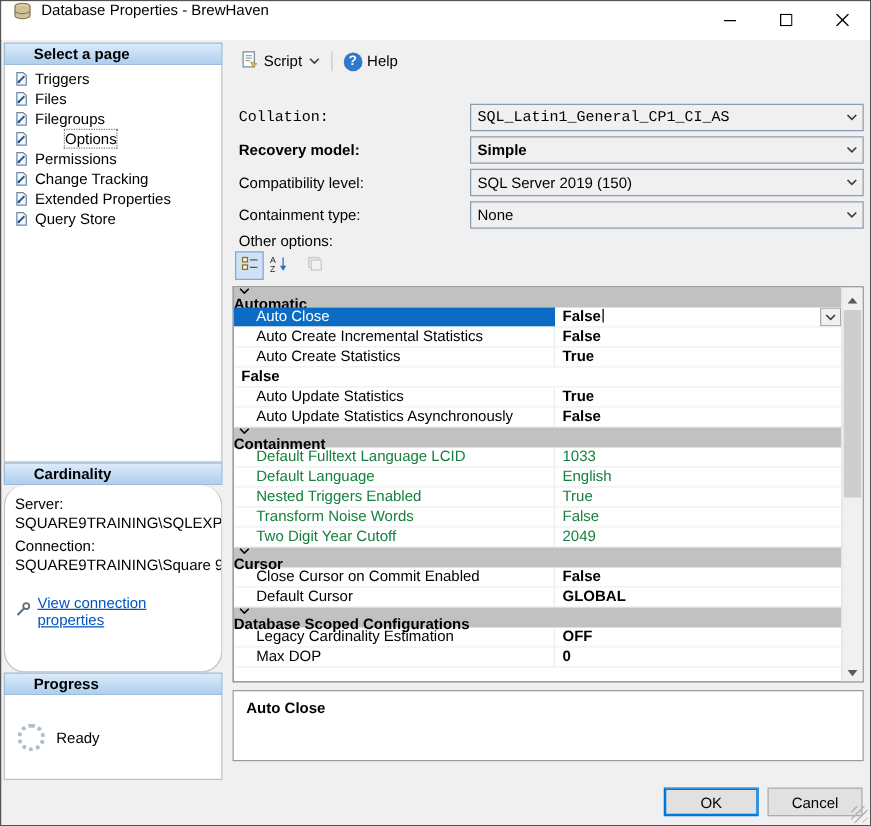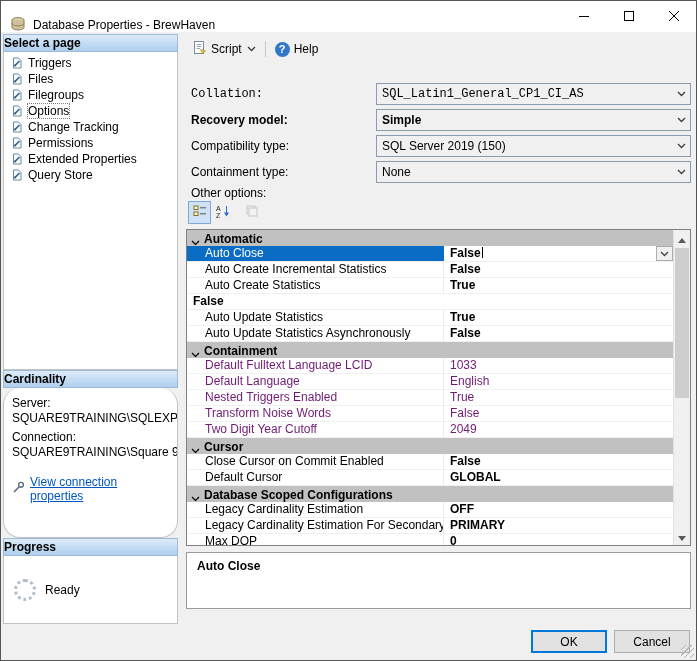--- a/index.html
+++ b/index.html
@@ -3,39 +3,39 @@
 <meta charset="utf-8">
 <style>
   * { margin:0; padding:0; box-sizing:border-box; }
   body { margin:0; background:#ffffff; font-family:"Liberation Sans", sans-serif; }
 
   .window { position:relative; width:697px; height:661px; background:#f0f0f0;
             border:1px solid #545454; overflow:hidden; font-size:12px; color:#000; }
 
   
   .titlebar { position:absolute; top:0; left:0; width:100%; height:31px; background:#fff;
-              display:flex; align-items:flex-end; }
+              display:flex; align-items:flex-start; }
   .app-icon { width:16px; height:16px; margin:0 7px 0 9px; display:flex; }
   .title { font-size:12px; }
   .caption { margin-left:auto; display:flex; height:100%; }
   .cap-btn { width:45px; height:100%; display:flex; align-items:center; justify-content:center; }
 
   
   .left-col { position:absolute; top:33px; left:2px; width:175px; }
   .panel-header { height:18px; background:linear-gradient(#dcebfa,#aecfed);
                   border:1px solid #9dbbd8; display:flex; align-items:center;
-                  padding-left:0; font-weight:bold; }
+                  padding-left:23px; font-weight:bold; }
   .panel-body { background:#fff; border:1px solid #c2c2c2; border-top:none; overflow:hidden; }
   .panel-body.pages { height:318px; padding-top:3px; }
   .panel-body.conn  { height:150px; padding-top:3px;border-radius:17px; }
   .panel-body.prog  { height:68px; display:flex; align-items:center; gap:9px; padding-left:10px; }
 
   .side-item { height:16px; display:flex; align-items:center; gap:5px; padding-left:7px; cursor:default; }
   .side-item .ic { display:flex; }
-  .side-item.sel .side-label { outline:1px dotted #808080; outline-offset:0px; }
+  .side-item.sel .side-label { outline:1px dotted #808080; outline-offset:0px;margin-left:24px; }
 
   .conn-label { margin:5px 0 0 8px; }
   .conn-value { margin:1px 0 0 8px; white-space:nowrap; overflow:hidden; }
   .link-row { margin:16px 4px 0 8px; display:flex; align-items:center; gap:5px; }
   .link { color:#0056c0; text-decoration:underline; cursor:pointer; }
   .spinner { width:22px; height:22px; border-radius:50%; border:3px dotted #aebecd; flex:none; }
 
   
   .toolbar { position:absolute; left:182px; top:35px; height:26px; display:flex;
              align-items:center; padding-left:4px; }
@@ -58,28 +58,28 @@
   .mini-toolbar { position:absolute; left:187px; top:200px; display:flex; align-items:center; }
   .tool-btn { width:23px; height:23px; display:flex; align-items:center; justify-content:center;
               border:1px solid transparent; }
   .tool-btn.active { background:#cfe1f5; border-color:#7fa8d2; }
   .tool-btn.disabled { margin-left:6px; opacity:.45; }
 
   
   .prop-grid { position:absolute; left:185px; top:228px; width:505px; height:317px;
                background:#fff; border:1px solid #808080; }
   .grid-body { position:absolute; top:0; left:0; right:17px; bottom:0; overflow:hidden; }
-  .cat-row { height:16px; background:var(--cat-bg,#c1c1c1); display:flex; align-items:flex-end; font-weight:bold; }
+  .cat-row { height:16px; background:var(--cat-bg,#c1c1c1); display:flex; align-items:flex-start; font-weight:bold;flex-direction:column; }
   .cat-chev { width:17px; display:flex; justify-content:center; }
   .prop-row { height:16px; display:flex; border-bottom:1px solid #f0f0f0; }
   .pname { width:257px; padding-left:18px; border-right:1px solid #ececec;
            white-space:nowrap; overflow:hidden; line-height:15px; }
   .pval { flex:1; padding-left:6px; font-weight:bold; line-height:15px; position:relative;
           white-space:nowrap; overflow:hidden; }
-  .prop-row.disabled .pname, .prop-row.disabled .pval { color:#701a75; font-weight:normal; }
+  .prop-row.disabled .pname, .prop-row.disabled .pval { color:#15803d; font-weight:normal; }
   .prop-row.sel .pname { background:var(--sel-color,#0a6cc4); color:#fff; border-right-color:var(--sel-color,#0a6cc4); }
   .caret { display:inline-block; width:1px; height:11px; background:#000; margin-left:1px; vertical-align:-1px; }
   .val-drop { position:absolute; right:0; top:0; width:17px; height:15px; display:flex;
               align-items:center; justify-content:center; background:#f0f0f0; border:1px solid #adadad; }
 
   .vscroll { position:absolute; top:0; right:0; bottom:0; width:17px; background:#f0f0f0;
              border-left:1px solid #e2e2e2; }
   .scroll-btn { position:absolute; left:0; width:100%; height:17px; display:flex;
                 align-items:center; justify-content:center; }
   .scroll-btn.up { top:0; } .scroll-btn.down { bottom:0; }
@@ -176,31 +176,31 @@
           <span class="side-label">Options</span>
         </div>
         <div class="side-item">
           <span class="ic">
             <svg width="12" height="12" viewBox="0 0 12 12">
               <path d="M2.5 1h5L10 3.5V11H2.5z" fill="#f5f9fc" stroke="#6d8aa5"></path>
               <path d="M4 8.5L8.5 4" stroke="#2b5e8e" stroke-width="1.6"></path>
               <circle cx="4" cy="8.5" r="1.1" fill="#2b5e8e"></circle>
             </svg>
           </span>
+          <span class="side-label">Permissions</span>
+        </div>
+        <div class="side-item">
+          <span class="ic">
+            <svg width="12" height="12" viewBox="0 0 12 12">
+              <path d="M2.5 1h5L10 3.5V11H2.5z" fill="#f5f9fc" stroke="#6d8aa5"></path>
+              <path d="M4 8.5L8.5 4" stroke="#2b5e8e" stroke-width="1.6"></path>
+              <circle cx="4" cy="8.5" r="1.1" fill="#2b5e8e"></circle>
+            </svg>
+          </span>
           <span class="side-label">Change Tracking</span>
-        </div>
-        <div class="side-item">
-          <span class="ic">
-            <svg width="12" height="12" viewBox="0 0 12 12">
-              <path d="M2.5 1h5L10 3.5V11H2.5z" fill="#f5f9fc" stroke="#6d8aa5"></path>
-              <path d="M4 8.5L8.5 4" stroke="#2b5e8e" stroke-width="1.6"></path>
-              <circle cx="4" cy="8.5" r="1.1" fill="#2b5e8e"></circle>
-            </svg>
-          </span>
-          <span class="side-label">Permissions</span>
         </div>
         <div class="side-item">
           <span class="ic">
             <svg width="12" height="12" viewBox="0 0 12 12">
               <path d="M2.5 1h5L10 3.5V11H2.5z" fill="#f5f9fc" stroke="#6d8aa5"></path>
               <path d="M4 8.5L8.5 4" stroke="#2b5e8e" stroke-width="1.6"></path>
               <circle cx="4" cy="8.5" r="1.1" fill="#2b5e8e"></circle>
             </svg>
           </span>
           <span class="side-label">Extended Properties</span>
@@ -280,21 +280,21 @@
           </span>
         </div></div>
       <div class="field-row" style="top: 108px; font-weight: bold;"><span class="flabel">Recovery model:</span><div class="combo">
           <span class="cval">Simple</span>
           <span class="cbtn">
             <svg width="9" height="6" viewBox="0 0 9 6">
               <polyline points="1,1 4.5,4.5 8,1" fill="none" stroke="#3c3c3c" stroke-width="1.3"></polyline>
             </svg>
           </span>
         </div></div>
-      <div class="field-row" style="top: 134px;"><span class="flabel">Compatibility type:</span><div class="combo">
+      <div class="field-row" style="top: 134px;"><span class="flabel">Compatibility level:</span><div class="combo">
           <span class="cval">SQL Server 2019 (150)</span>
           <span class="cbtn">
             <svg width="9" height="6" viewBox="0 0 9 6">
               <polyline points="1,1 4.5,4.5 8,1" fill="none" stroke="#3c3c3c" stroke-width="1.3"></polyline>
             </svg>
           </span>
         </div></div>
       <div class="field-row" style="top: 160px;"><span class="flabel">Containment type:</span><div class="combo">
           <span class="cval">None</span>
           <span class="cbtn">
@@ -424,24 +424,20 @@
               <polyline points="1,1 4.5,4.5 8,1" fill="none" stroke="#000" stroke-width="1.2"></polyline>
             </svg>
           </span>
           <span class="cat-label">Database Scoped Configurations</span>
         </div>
         <div class="prop-row">
           <span class="pname">Legacy Cardinality Estimation</span>
           <div class="pval"><span class="vtext">OFF</span></div>
         </div>
         <div class="prop-row">
-          <span class="pname">Legacy Cardinality Estimation For Secondary</span>
-          <div class="pval"><span class="vtext">PRIMARY</span></div>
-        </div>
-        <div class="prop-row">
           <span class="pname">Max DOP</span>
           <div class="pval"><span class="vtext">0</span></div>
         </div>
       </div>
     <div class="vscroll">
       <div class="scroll-btn up">
         <span><svg width="8" height="5">
               <polygon points="4,0 8,5 0,5" fill="#5a5a5a"></polygon>
             </svg></span>
       </div>

